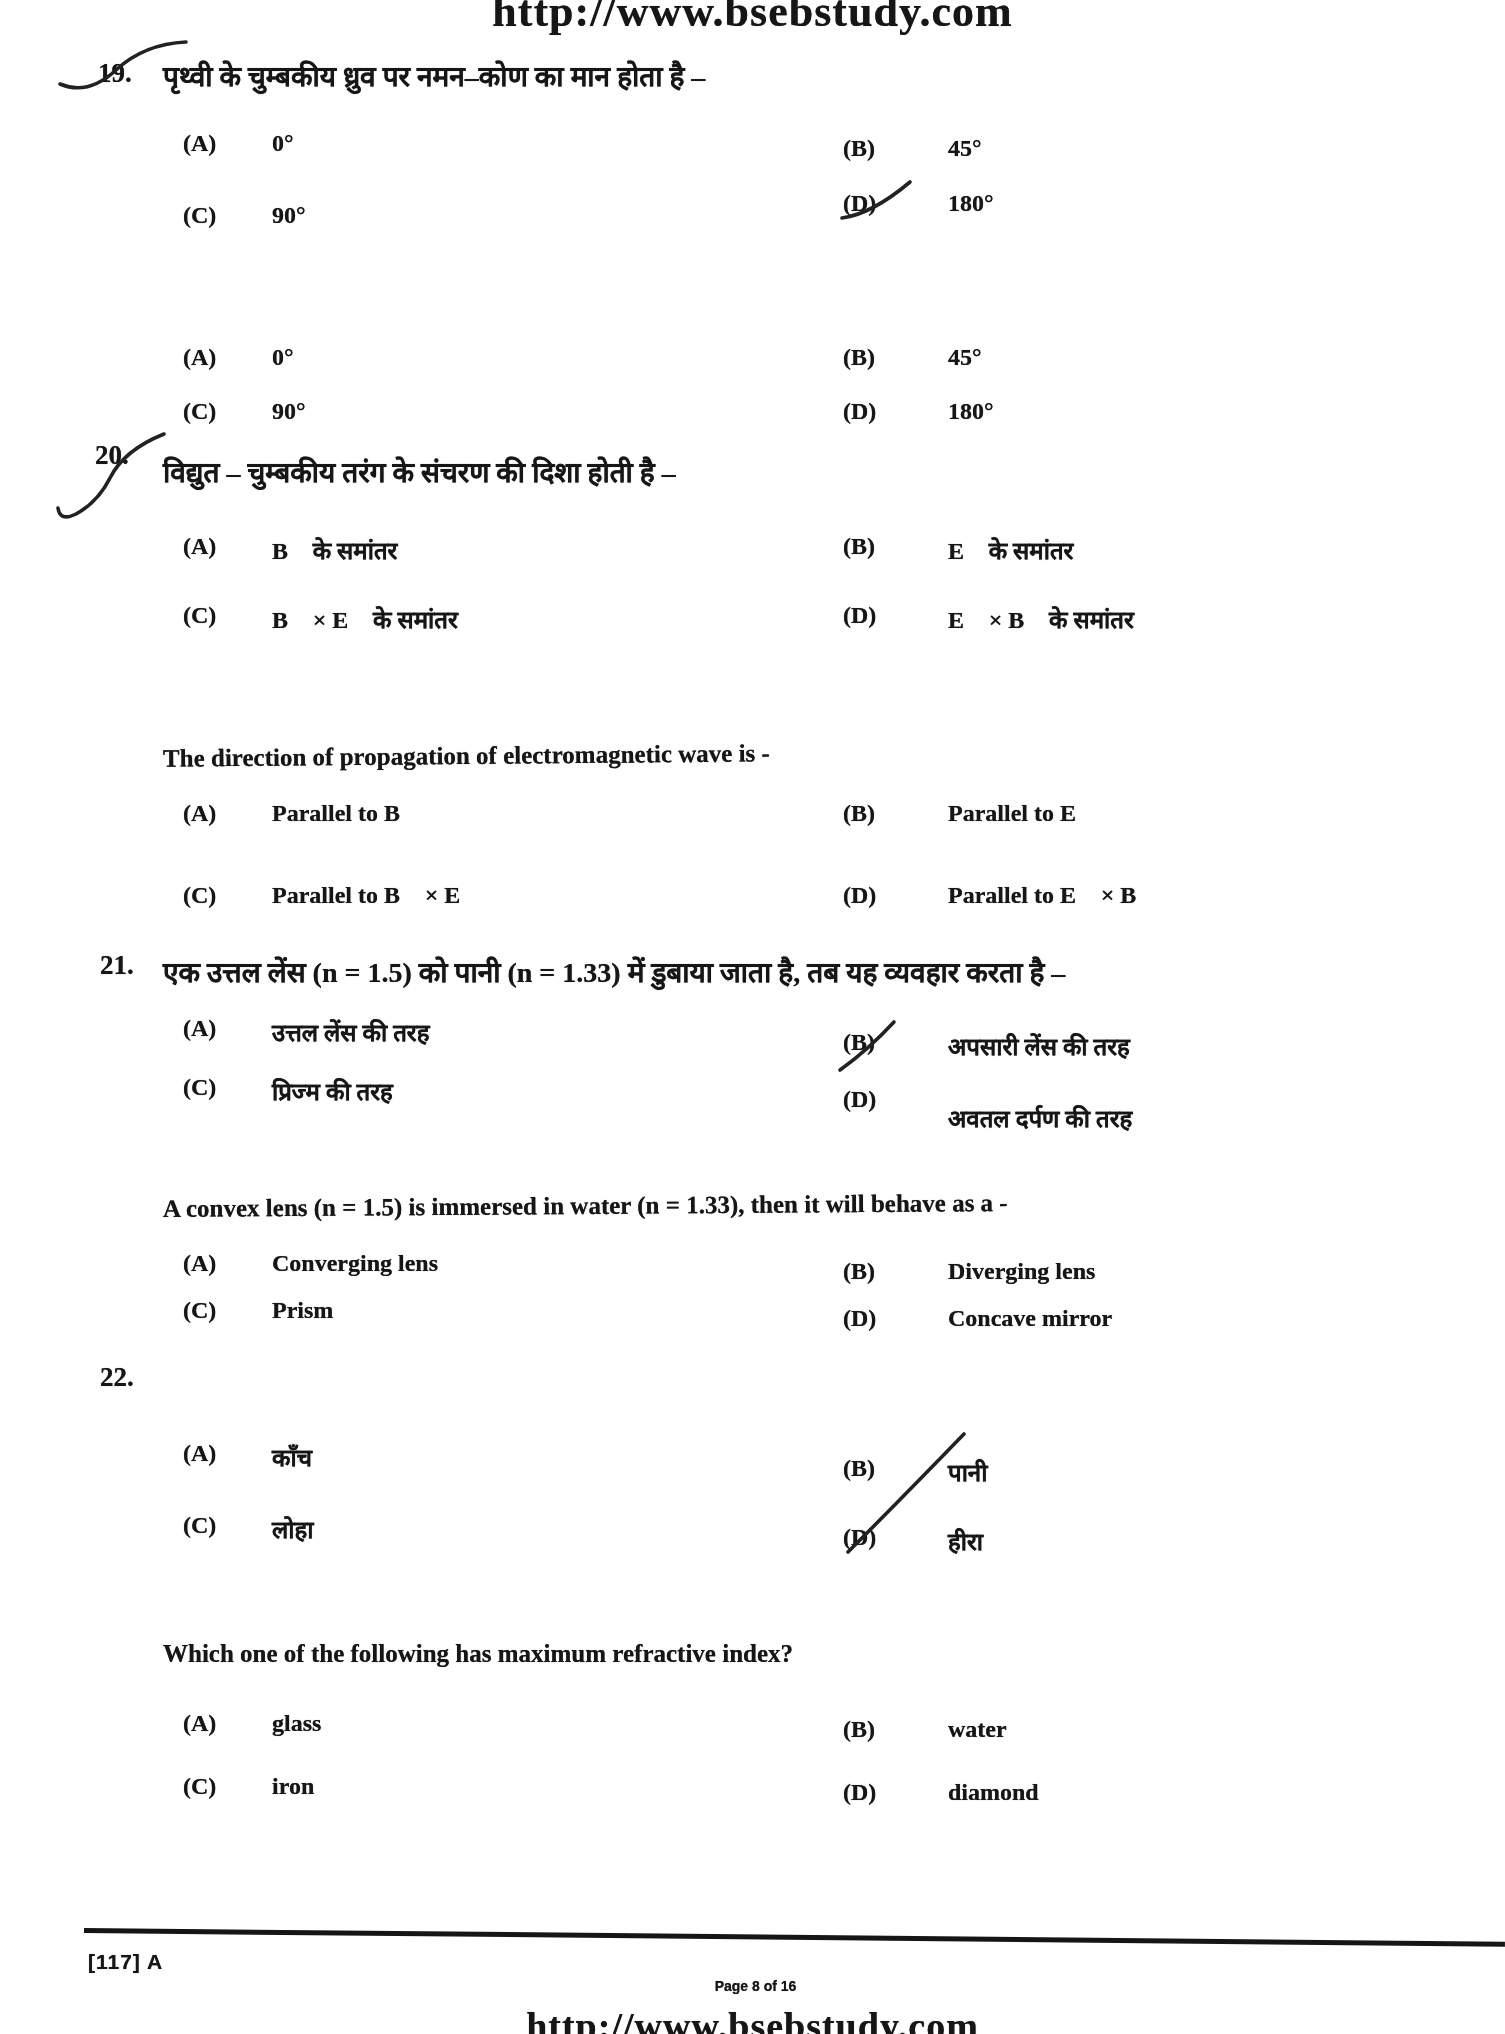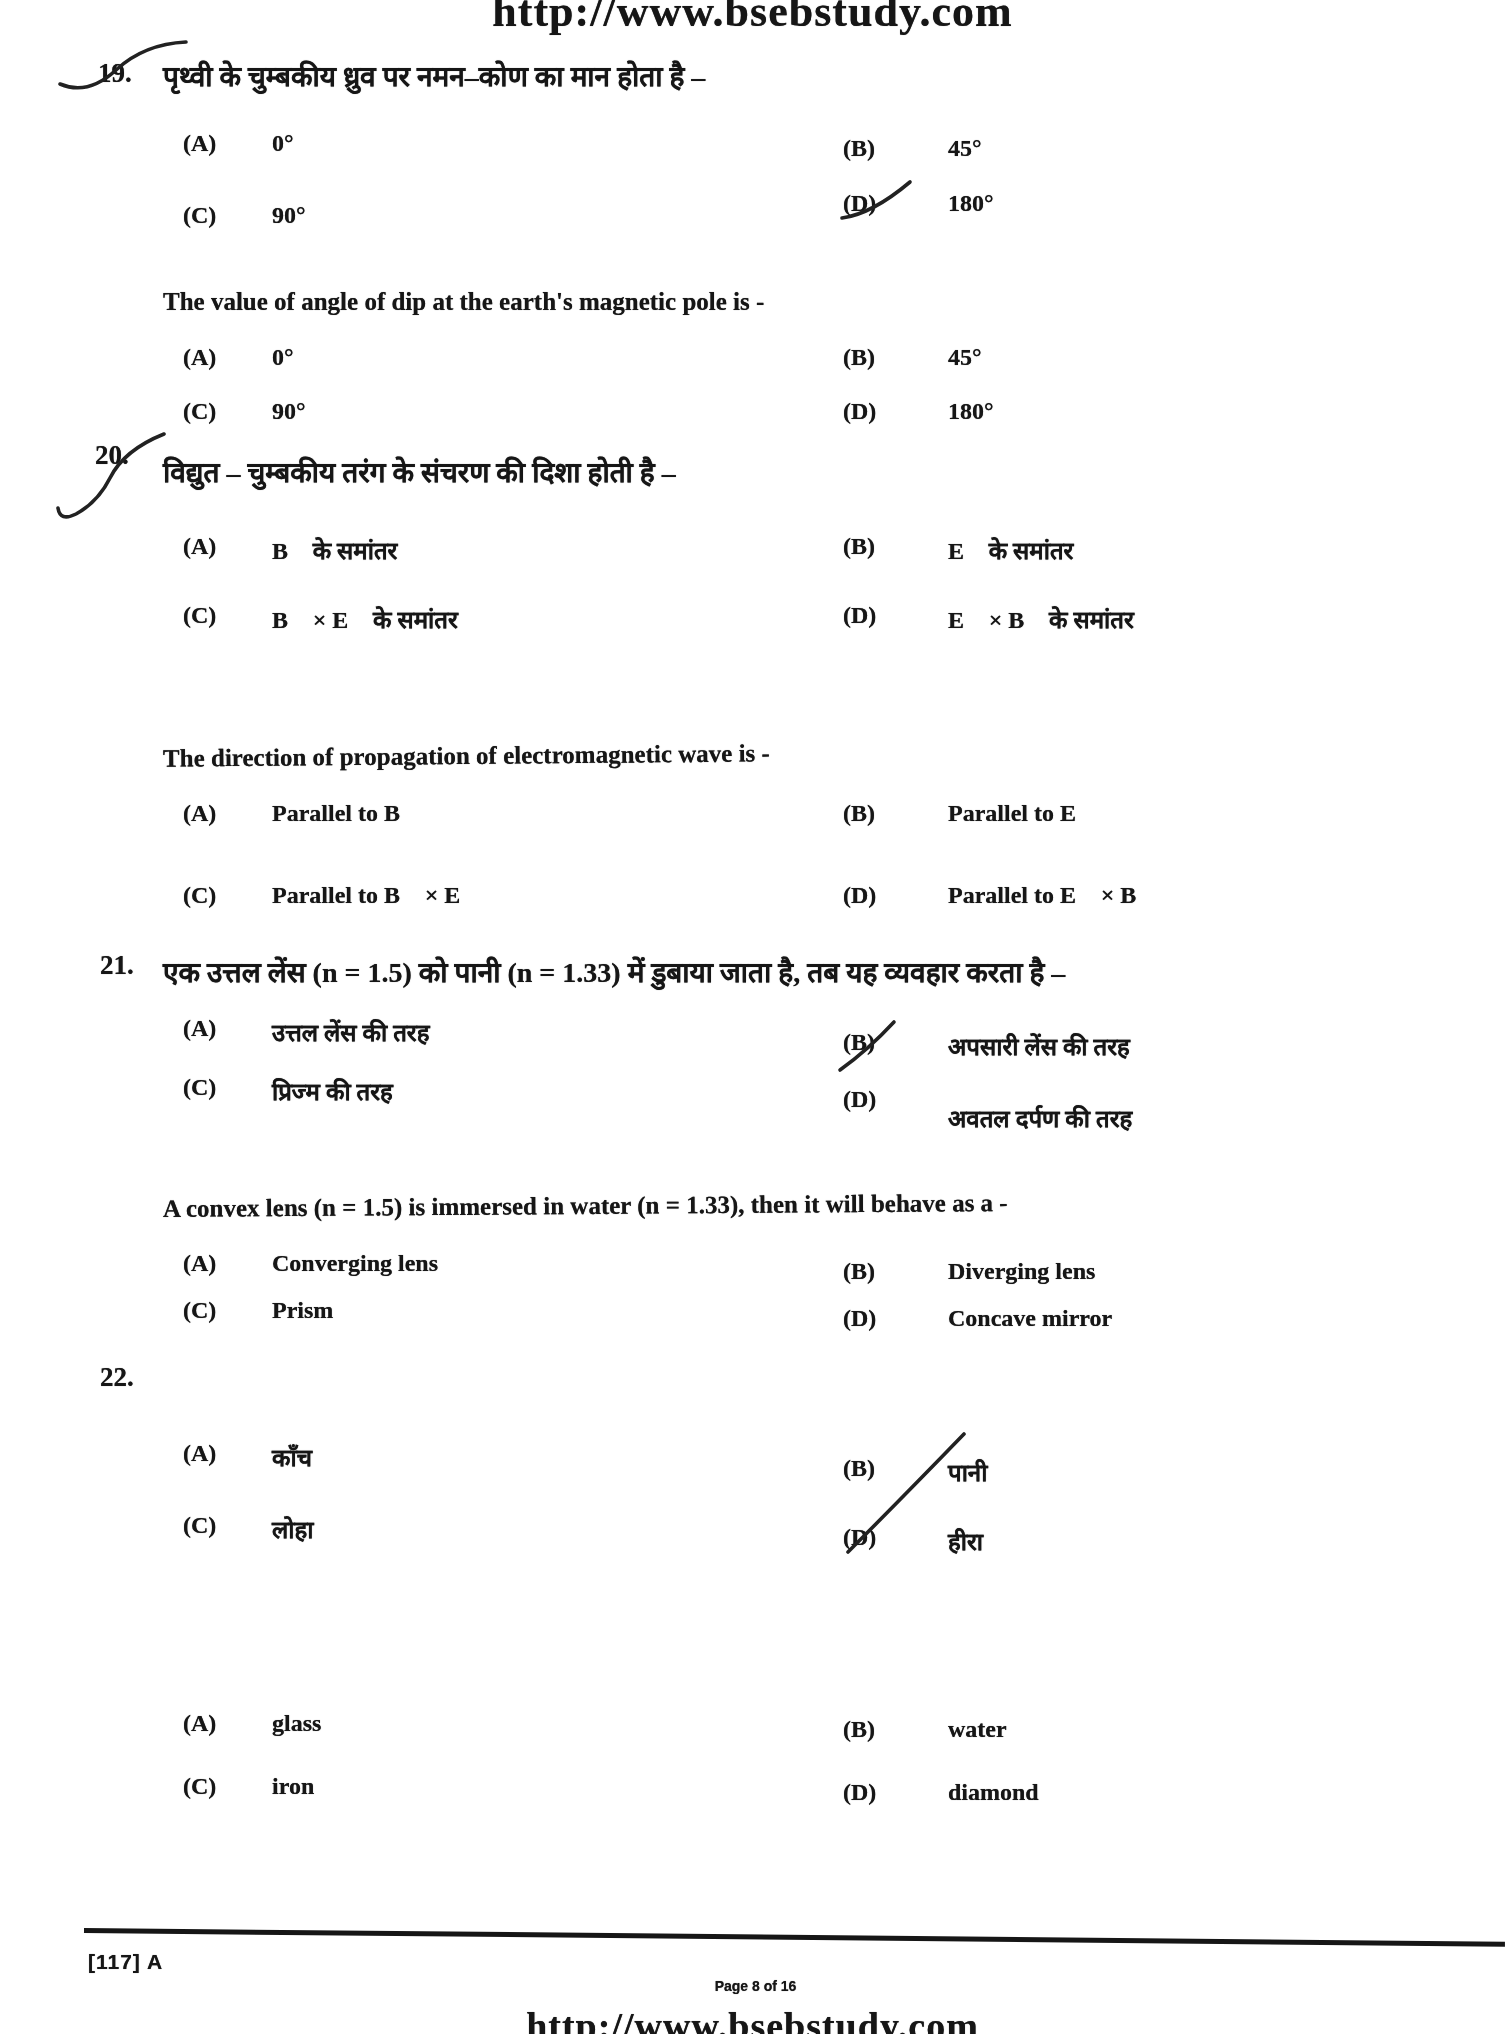--- a/index.html
+++ b/index.html
@@ -70,21 +70,20 @@
   <div class="row" style="top:190px">
     <span class="cell l1" style="top:12px">(C)</span>
     <span class="cell t1" style="top:12px">90°</span>
     <span class="cell l2">(D)</span>
     <span class="cell t2">180°</span>
   </div>
   <svg class="tick" style="left:838px;top:176px" width="78" height="46">
     <path d="M4,42 Q34,38 72,6"></path>
   </svg>
 
-  <div class="abs q-en" style="left:163px;top:288px">The value of angle of dip at the earth's magnetic pole is -</div>
   <div class="row" style="top:344px">
     <span class="cell l1">(A)</span>
     <span class="cell t1">0°</span>
     <span class="cell l2">(B)</span>
     <span class="cell t2">45°</span>
   </div>
   <div class="row" style="top:398px">
     <span class="cell l1">(C)</span>
     <span class="cell t1">90°</span>
     <span class="cell l2">(D)</span>
@@ -168,20 +167,21 @@
   <div class="row" style="top:1512px">
     <span class="cell l1">(C)</span>
     <span class="cell t1">लोहा</span>
     <span class="cell l2" style="top:12px">(D)</span>
     <span class="cell t2" style="top:12px">हीरा</span>
   </div>
   <svg class="tick" style="left:842px;top:1428px" width="128" height="128">
     <path d="M6,124 Q60,70 122,6"></path>
   </svg>
 
+  <div class="abs q-en" style="left:163px;top:1640px">Which one of the following has maximum refractive index?</div>
   <div class="row" style="top:1710px">
     <span class="cell l1">(A)</span>
     <span class="cell t1">glass</span>
     <span class="cell l2" style="top:6px">(B)</span>
     <span class="cell t2" style="top:6px">water</span>
   </div>
   <div class="row" style="top:1773px">
     <span class="cell l1">(C)</span>
     <span class="cell t1">iron</span>
     <span class="cell l2" style="top:6px">(D)</span>

